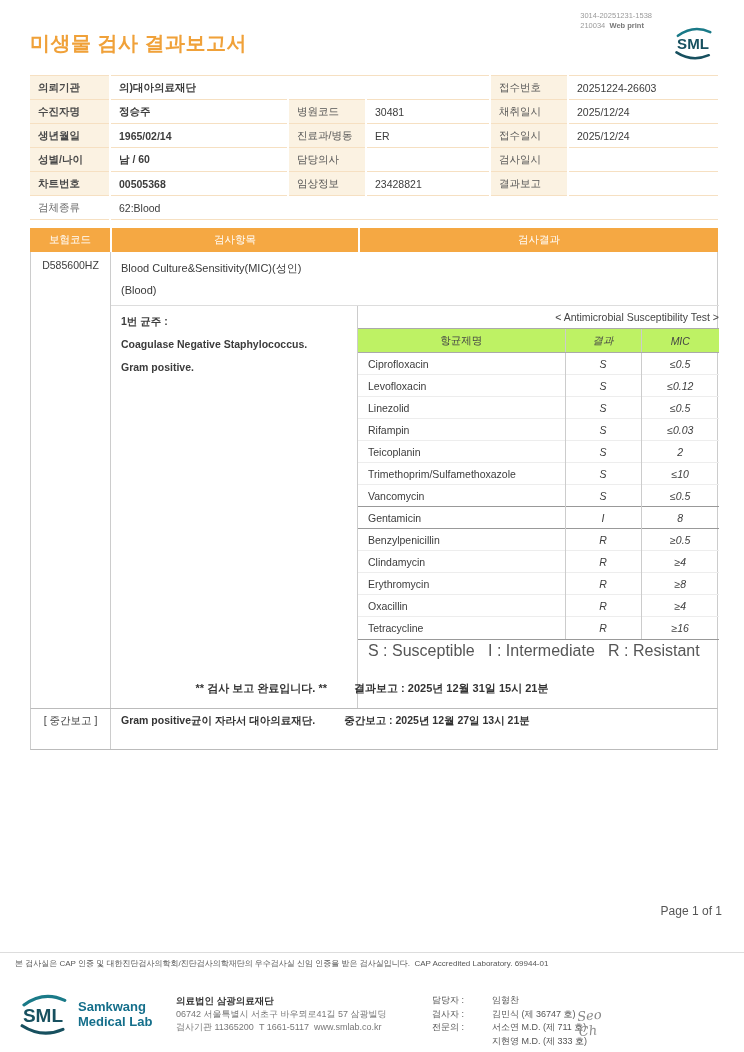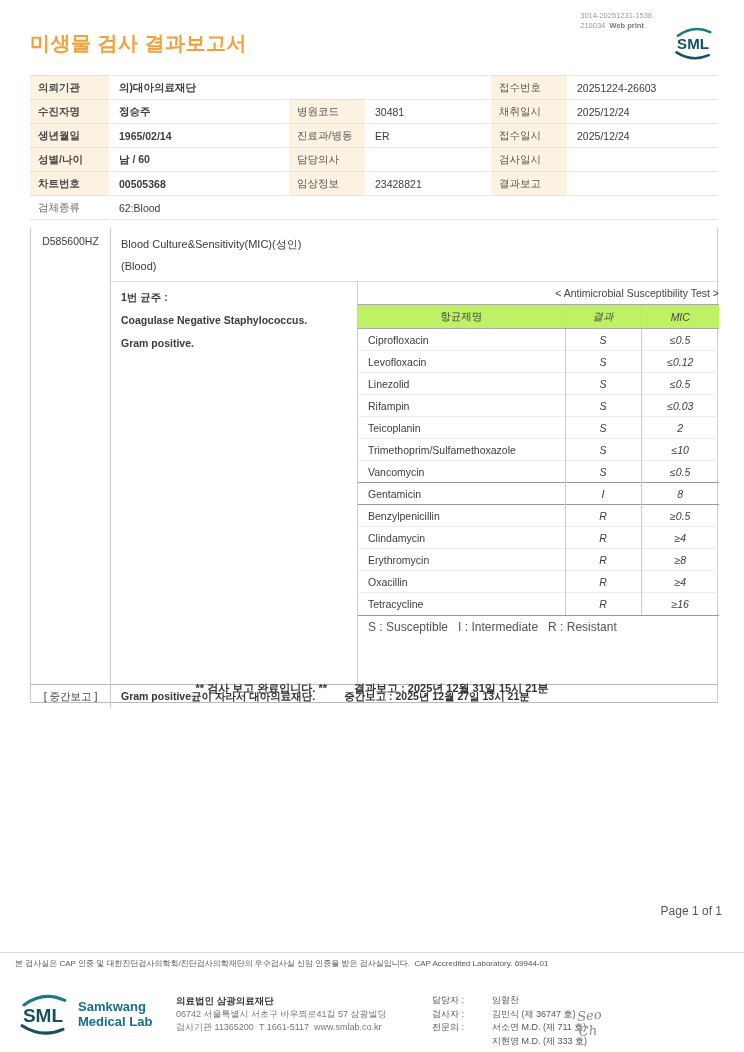--- a/index.html
+++ b/index.html
@@ -36,22 +36,22 @@
   .organism-col { border-right:1px solid #ccc; padding:4px 10px; line-height:23px; font-weight:600; color:#3c3c3c; }
   .ast-title { height:22px; line-height:22px; text-align:right; color:#444; }
   table.ast { width:100%; border-collapse:collapse; font-size:10.5px; color:#3c3c3c; }
   table.ast th { height:24px; background:#bef264; font-weight:400; color:#444;
                  border-top:1px solid #aaa; border-bottom:1px solid #aaa; }
   table.ast td { height:22px; border-top:1px solid #ededed; }
   table.ast tr:first-child td { border-top:none; }
   table.ast td:first-child { padding-left:10px; }
   table.ast td+td, table.ast th+th { border-left:1px solid #ccc; text-align:center;font-style:italic; }
   table.ast tr.group-start td { border-top:1px solid #999; }
-  .ast-legend { border-top:1px solid #999; height:22px; line-height:22px; padding-left:10px; font-size:12px; color:#555; }
-  .mt-interim { display:grid; grid-template-columns:80px 608px; height:19px; line-height:23px;
+  .ast-legend { border-top:1px solid #999; height:22px; line-height:22px; padding-left:10px; font-size:16px; color:#555; }
+  .mt-interim { display:grid; grid-template-columns:80px 608px; height:42px; line-height:23px;
                 border:1px solid #bbb; border-left:1px solid #ccc; border-right:1px solid #ccc; }
   .interim-label { text-align:center; border-right:1px solid #ccc; color:#3c3c3c; }
   .interim-body { padding-left:10px; font-weight:600; color:#333; }
   .interim-body span + span { margin-left:26px; }
   .completion { position:absolute; left:0; top:681px; width:744px; text-align:center; font-size:11px; font-weight:600; color:#333; }
   .completion span + span { margin-left:24px; }
   
   .footer-rule { position:absolute; left:0; top:952px; width:744px; border-top:1px solid #ddd; }
   .disclaimer { position:absolute; left:15px; top:958px; font-size:8px; color:#555; }
   .page-num { position:absolute; right:22px; top:904px; font-size:12px; color:#555; }
@@ -136,20 +136,25 @@
     <td class="val"></td>
   </tr>
   <tr>
     <td class="lbl first plain">검체종류</td>
     <td class="val" colspan="5">62:Blood</td>
   </tr>
 </tbody>
   </table>
 
 <div class="main-table">
+  <div class="mt-header">
+    <div>보험코드</div>
+    <div>검사항목</div>
+    <div>검사결과</div>
+  </div>
 
   <div class="mt-body">
     <div class="code-col">D585600HZ</div>
     <div>
       <div class="test-name">
         <div>Blood Culture&amp;Sensitivity(MIC)(성인)</div>
         <div>(Blood)</div>
       </div>
       <div class="split">
         <div class="organism-col">

